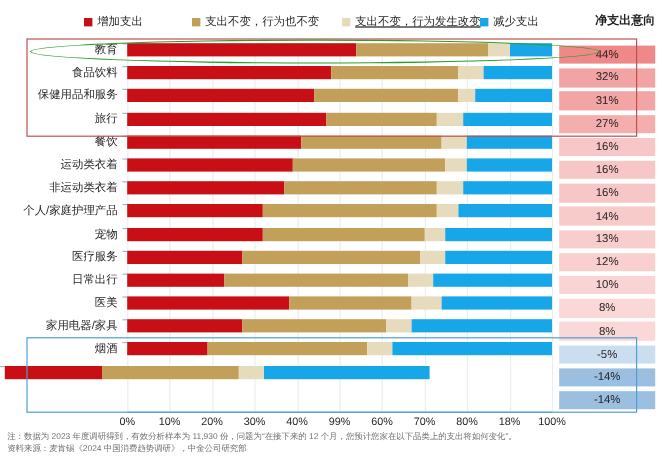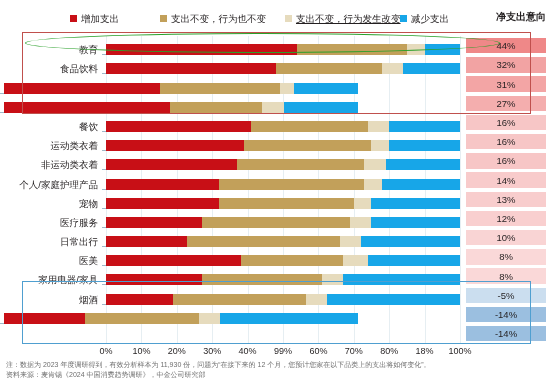--- a/index.html
+++ b/index.html
@@ -33,21 +33,21 @@
   .gridline{
     position:absolute;top:0;bottom:0;width:1px;background:#e6eef2;
   }
   .axis-base{
     position:absolute;left:106px;top:343px;width:354px;height:1px;background:#9fb8c8;
   }
 
   
   .rows{position:absolute;left:0;top:36px;width:554px;}
   .row{
-    position:relative;height:19.2px;display:flex;align-items:flex-end;
+    position:relative;height:19.2px;display:flex;align-items:flex-start;
   }
   .cat-label{
     width:102px;text-align:right;padding-right:4px;
     font-size:9.5px;line-height:11px;white-space:nowrap;
     box-sizing:border-box;
   }
   .tickmark{width:4px;height:1px;background:#9fb8c8;}
   .bar-wrap{
     width:354px;height:11px;display:flex;position:relative;
   }
@@ -154,30 +154,32 @@
         <div class="tickmark"></div>
         <div class="bar-wrap">
           <div class="seg s-inc" style="width: 169.92px;"></div>
           <div class="seg s-same-same" style="width: 106.2px;"></div>
           <div class="seg s-same-chg" style="width: 21.24px;"></div>
           <div class="seg s-dec" style="width: 56.64px;"></div>
         </div>
       </div>
       <div class="net-cell" style="top: 40.4px; background: rgba(231, 78, 78, 0.51);">31%</div>
       <div class="row">
+        <div class="cat-label">保健用品和服务</div>
         <div class="tickmark"></div>
         <div class="bar-wrap">
           <div class="seg s-inc" style="width: 155.76px;"></div>
           <div class="seg s-same-same" style="width: 120.36px;"></div>
           <div class="seg s-same-chg" style="width: 14.16px;"></div>
           <div class="seg s-dec" style="width: 63.72px;"></div>
         </div>
       </div>
       <div class="net-cell" style="top: 59.6px; background: rgba(231, 78, 78, 0.46);">27%</div>
       <div class="row">
+        <div class="cat-label">旅行</div>
         <div class="tickmark"></div>
         <div class="bar-wrap">
           <div class="seg s-inc" style="width: 166.38px;"></div>
           <div class="seg s-same-same" style="width: 92.04px;"></div>
           <div class="seg s-same-chg" style="width: 21.24px;"></div>
           <div class="seg s-dec" style="width: 74.34px;"></div>
         </div>
       </div>
       <div class="net-cell" style="top: 78.8px; background: rgba(231, 78, 78, 0.32);">16%</div>
       <div class="row">

